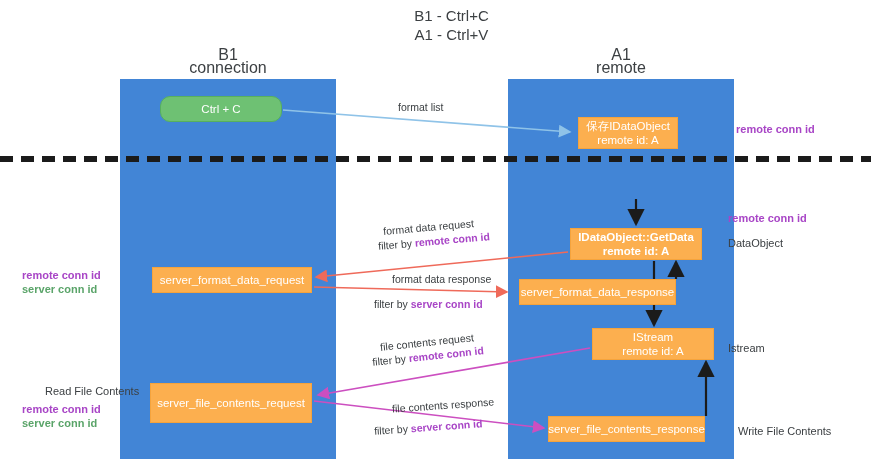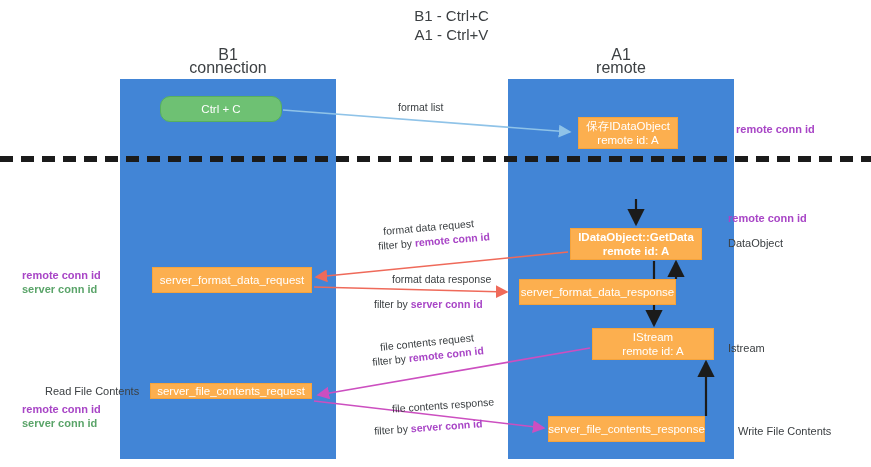--- a/index.html
+++ b/index.html
@@ -45,21 +45,21 @@
   .green{background:#6ec173;border:1px solid #57b05e;}
   .orange{background:#fcaf4f;border:1px solid #f5a33c;}
 
   #n-ctrlc{left:160px;top:96px;width:122px;height:26px;border-radius:10px;}
   #n-store{left:578px;top:117px;width:100px;height:32px;text-align:center;}
   #n-ctrlv{left:578px;top:172px;width:116px;height:26px;}
   #n-getdata{left:570px;top:228px;width:132px;height:32px;font-weight:bold;}
   #n-sfdreq{left:152px;top:267px;width:160px;height:26px;}
   #n-sfdresp{left:519px;top:279px;width:157px;height:26px;}
   #n-istream{left:592px;top:328px;width:122px;height:32px;}
-  #n-sfcreq{left:150px;top:383px;width:162px;height:16px;}
+  #n-sfcreq{left:150px;top:383px;width:162px;height:40px;}
   #n-sfcresp{left:548px;top:416px;width:157px;height:26px;}
 
   
   .olabel{position:absolute;font-size:11px;line-height:14px;white-space:nowrap;}
   .purple{color:#a845c6;font-weight:bold;}
   .greenid{color:#5aa469;font-weight:bold;}
   .plain{color:#3c4043;}
 
   #lbl-remote-1{left:736px;top:122px;}
   #lbl-remote-2{left:728px;top:211px;}

